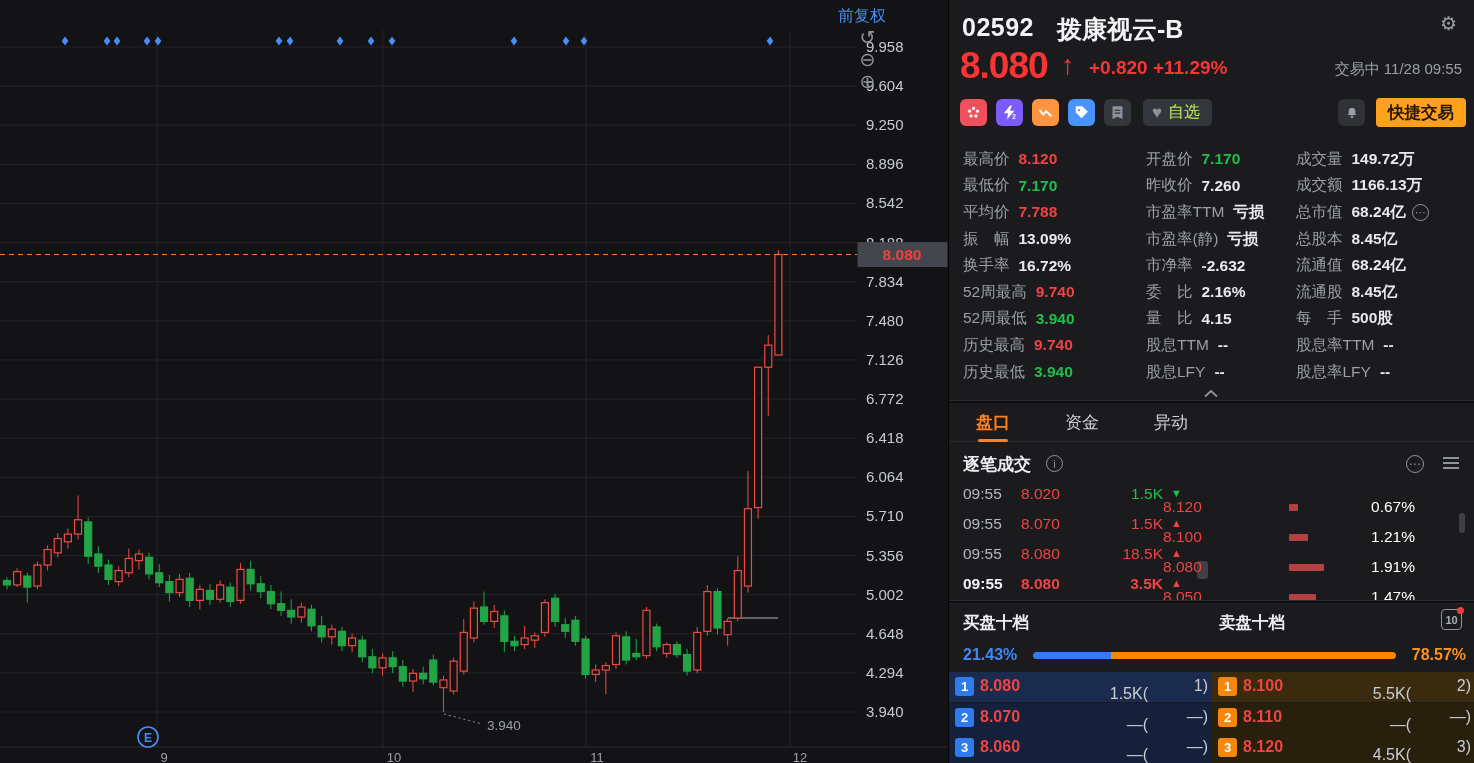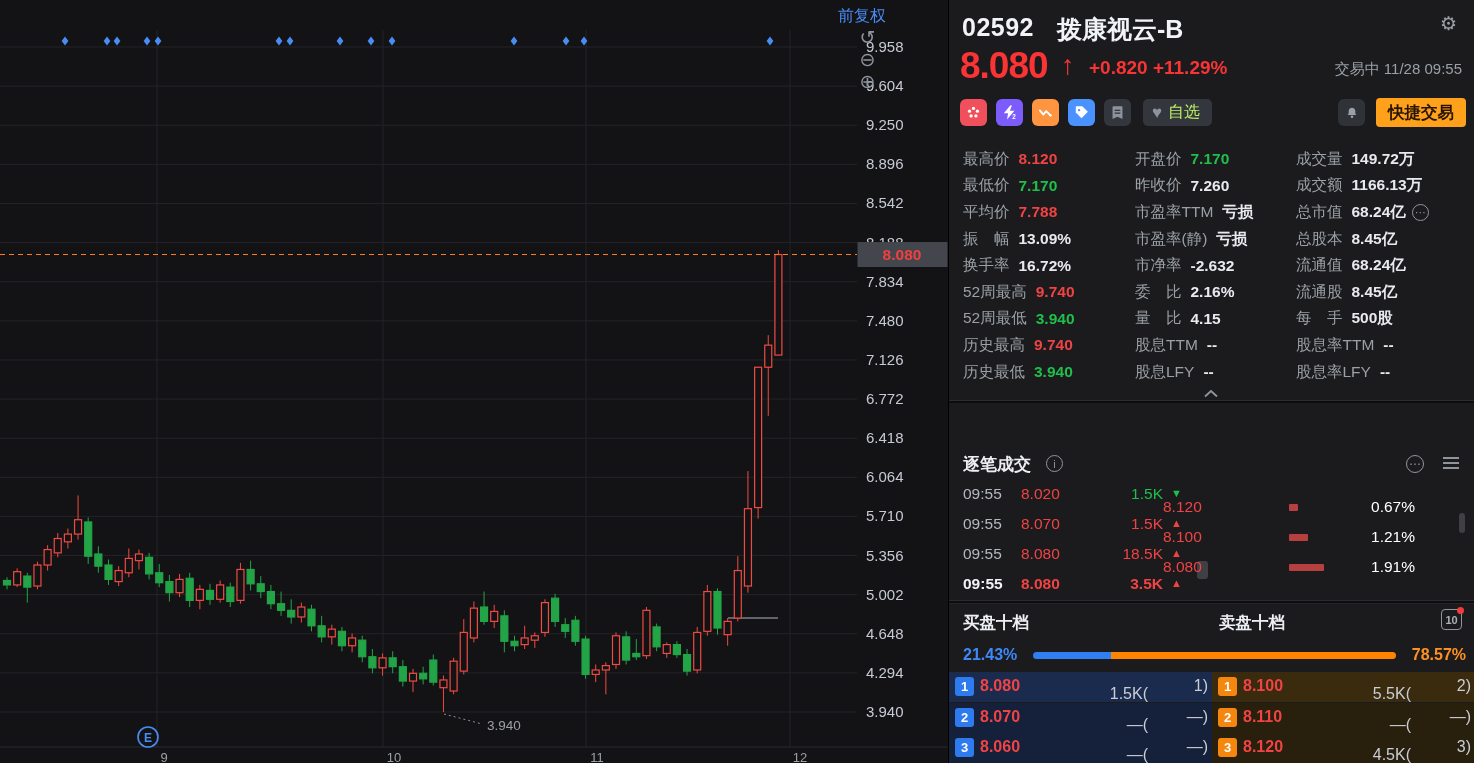--- a/index.html
+++ b/index.html
@@ -34,21 +34,21 @@
   .watch-pill .heart{color:#8d939c;font-size:17px;margin-right:6px;}
   .watch-pill .wl{color:#bef264;font-size:16px;text-align:center;}
   .bell-sq{position:absolute;right:109px;top:99px;width:27px;height:27px;background:#2f3237;border-radius:6px;
            display:flex;align-items:center;justify-content:center;cursor:pointer;}
   .quick-btn{position:absolute;right:8px;top:98px;width:90px;height:29px;background:#ffa11a;border-radius:4px;
              color:#271503;font-size:16.5px;font-weight:bold;display:flex;align-items:center;justify-content:center;cursor:pointer;}
 
   
   #quote-grid{position:absolute;left:0;top:146px;width:526px;height:240px;}
   .qcol{position:absolute;top:0;}
-  .qcol:nth-child(1){left:14px;} .qcol:nth-child(2){left:186px;text-align:center;} .qcol:nth-child(3){left:347px;}
+  .qcol:nth-child(1){left:14px;} .qcol:nth-child(2){left:197px;text-align:center;} .qcol:nth-child(3){left:347px;}
   .qrow{height:26.6px;display:flex;align-items:center;font-size:15.5px;white-space:pre;}
   .qlabel{color:#9aa0a6;margin-right:9px;}
   .qval{color:#e8eaee;font-weight:bold;}
   .qval.red{color:#f04343;} .qval.green{color:#1fbf4b;}
   .more-circle{width:17px;height:17px;border:1.2px solid #8f959d;border-radius:50%;margin-left:6px;
                color:#8f959d;font-size:11px;display:flex;align-items:center;justify-content:center;line-height:0;}
   .collapse{position:absolute;left:254px;top:384px;cursor:pointer;}
 
   .band{position:absolute;left:0;width:526px;background:#0d0d0f;}
   .b1{top:400px;height:3px;border-top:1px solid #2c2c30;}
@@ -446,20 +446,25 @@
         </div>
       </div>
 
     <div class="collapse">
       <svg width="16" height="9">
           <polyline points="2,7.5 8,2 14,7.5" stroke="#8f959d" stroke-width="1.8" fill="none"></polyline>
         </svg>
     </div>
 
     <div class="band b1"></div>
+    <div id="tabs">
+        <div class="tab active">盘口</div>
+        <div class="tab">资金</div>
+        <div class="tab">异动</div>
+      </div>
 
     <div class="trades-head">
       <span class="trades-title">逐笔成交</span>
       <span class="info-ic">i</span>
       <span class="more-ic">⋯</span>
       <span class="list-ic">
           <i></i>
           <i></i>
           <i></i>
         </span>
@@ -499,20 +504,25 @@
         <div class="d-row" style="top: 35px;">
           <span class="d-price">8.100</span>
           <span class="d-bar" style="width: 19px;"></span>
           <span class="d-pct">1.21%</span>
         </div>
         <div class="d-row" style="top: 65px;">
           <span class="d-price">8.080</span>
           <span class="d-bar" style="width: 35px;"></span>
           <span class="d-pct">1.91%</span>
         </div>
+        <div class="d-row" style="top: 95px;">
+          <span class="d-price">8.050</span>
+          <span class="d-bar" style="width: 27px;"></span>
+          <span class="d-pct">1.47%</span>
+        </div>
       </div>
 
     <div class="band b2"></div>
 
     <div class="book-head">
       <span class="buy-title">买盘十档</span>
       <span class="sell-title">卖盘十档</span>
       <span class="depth-badge">10</span>
     </div>
     <div class="ratio-row">

